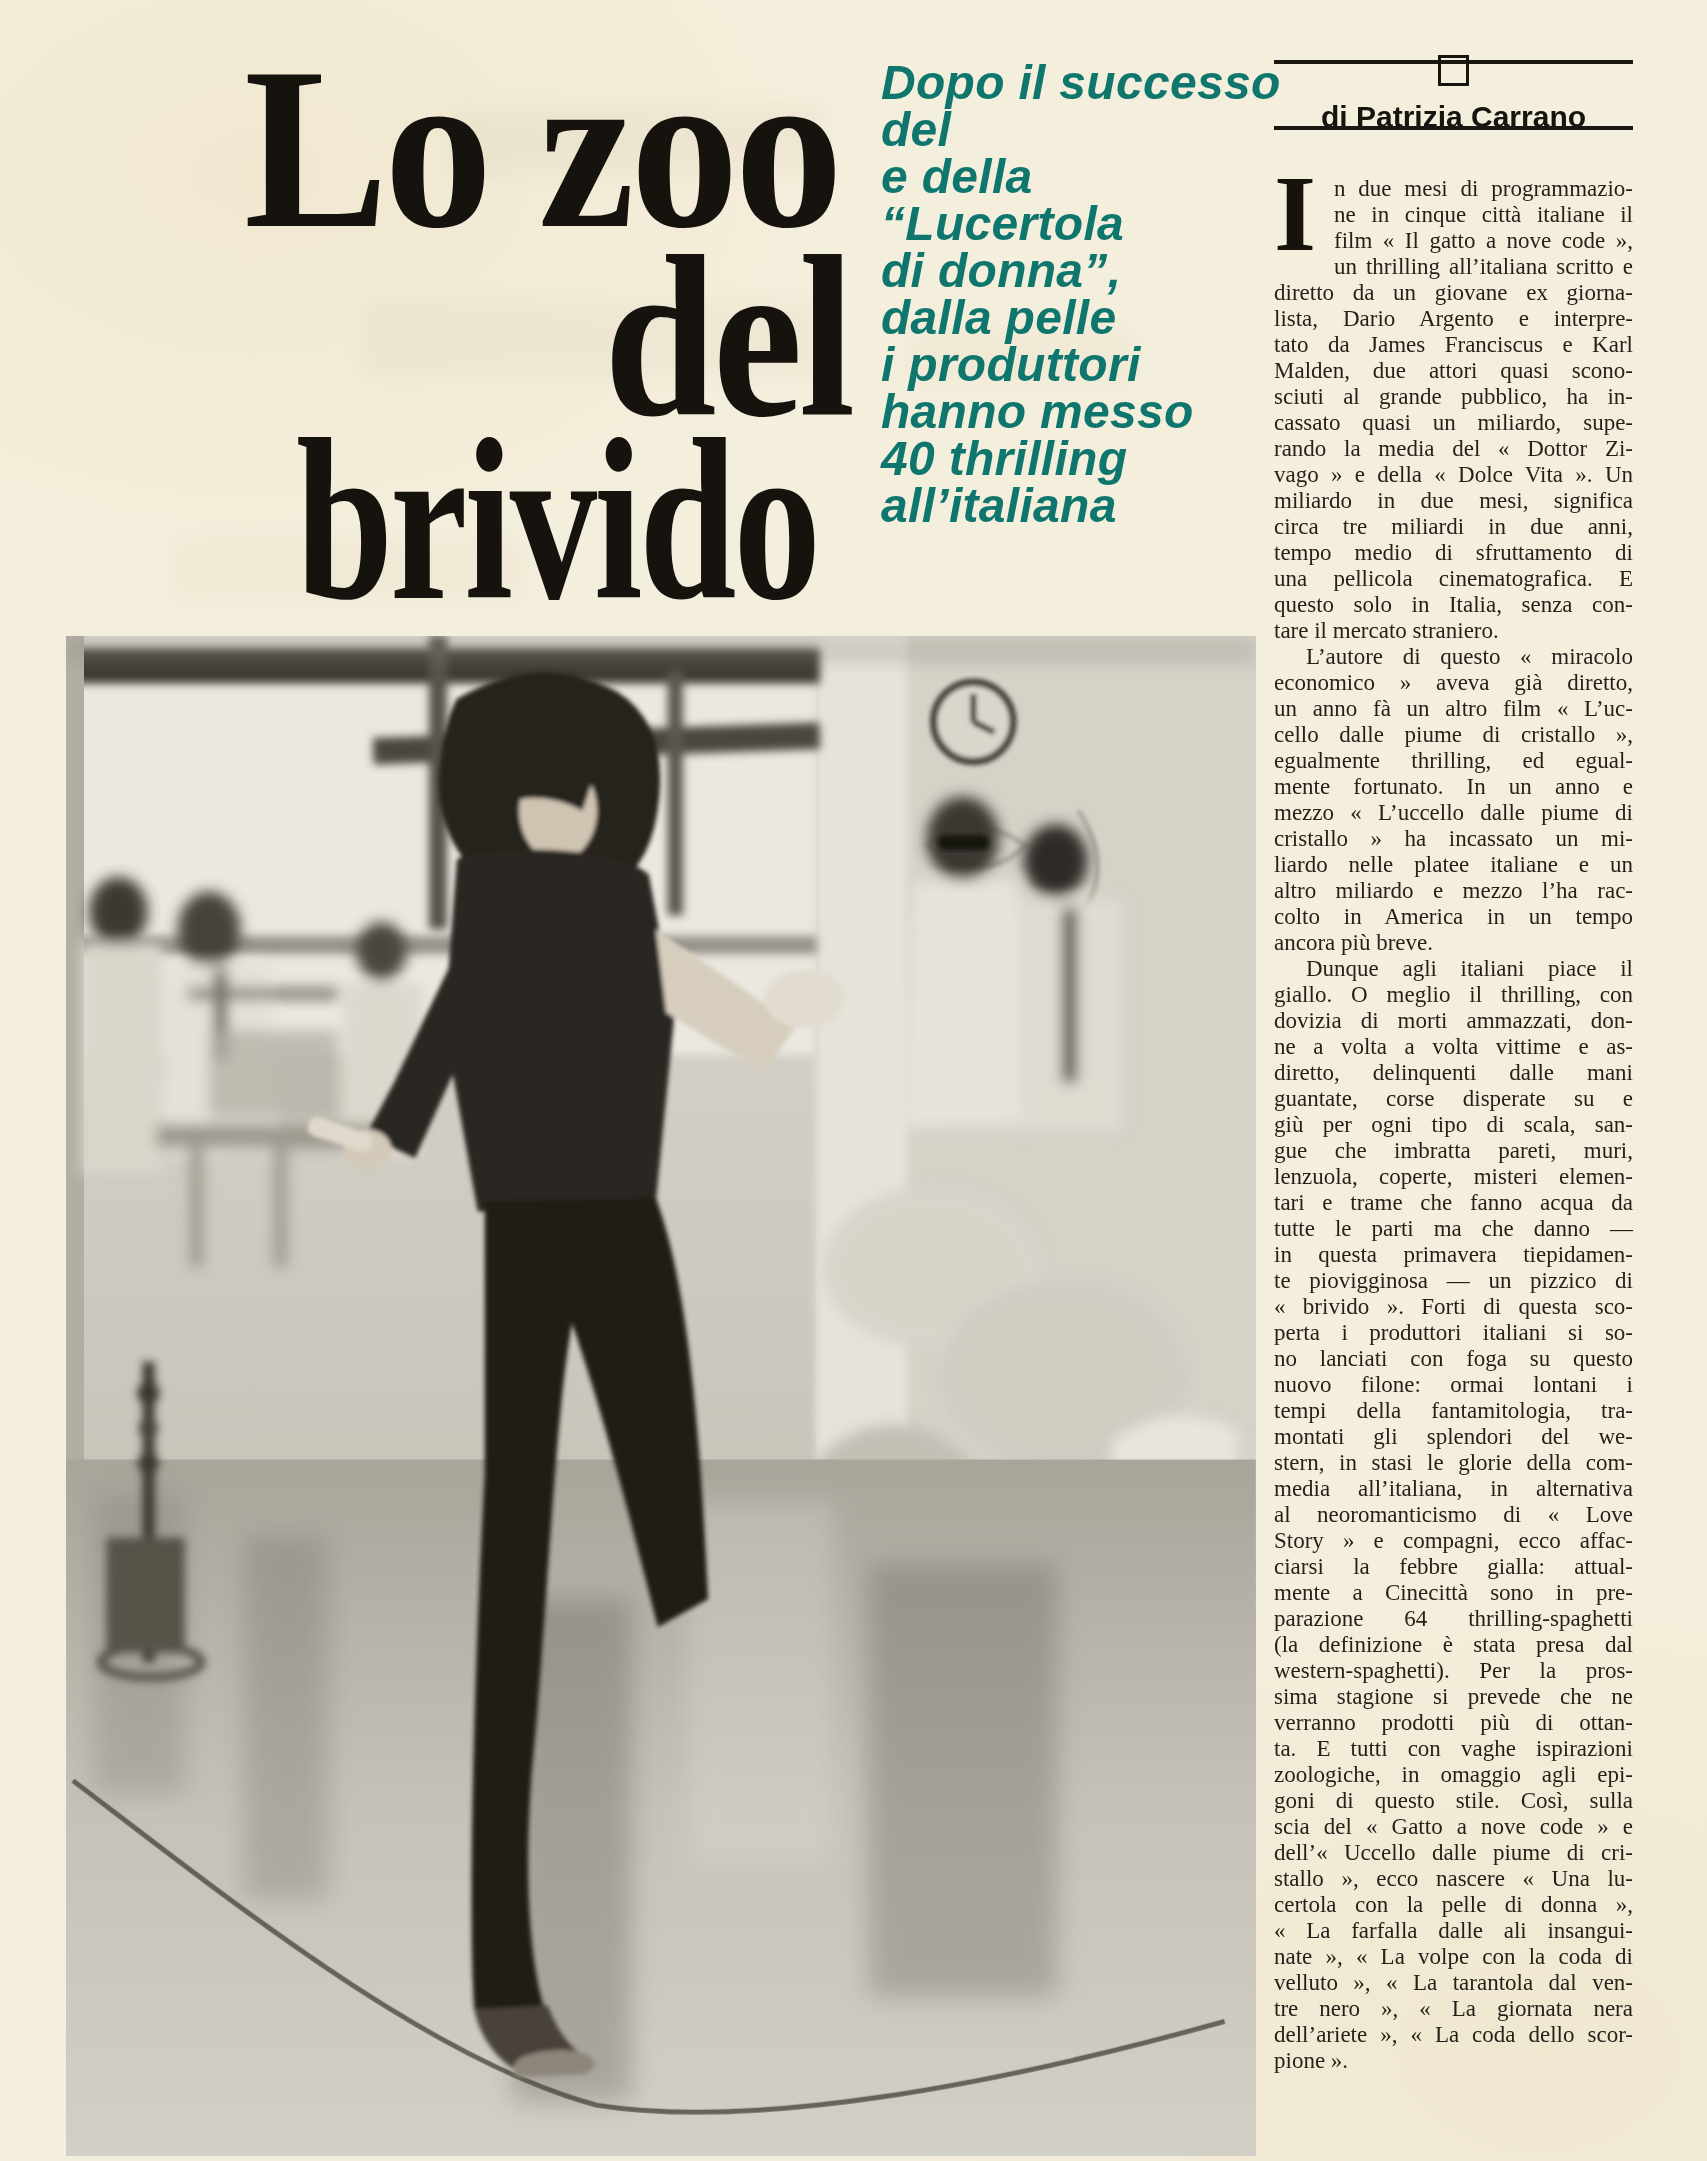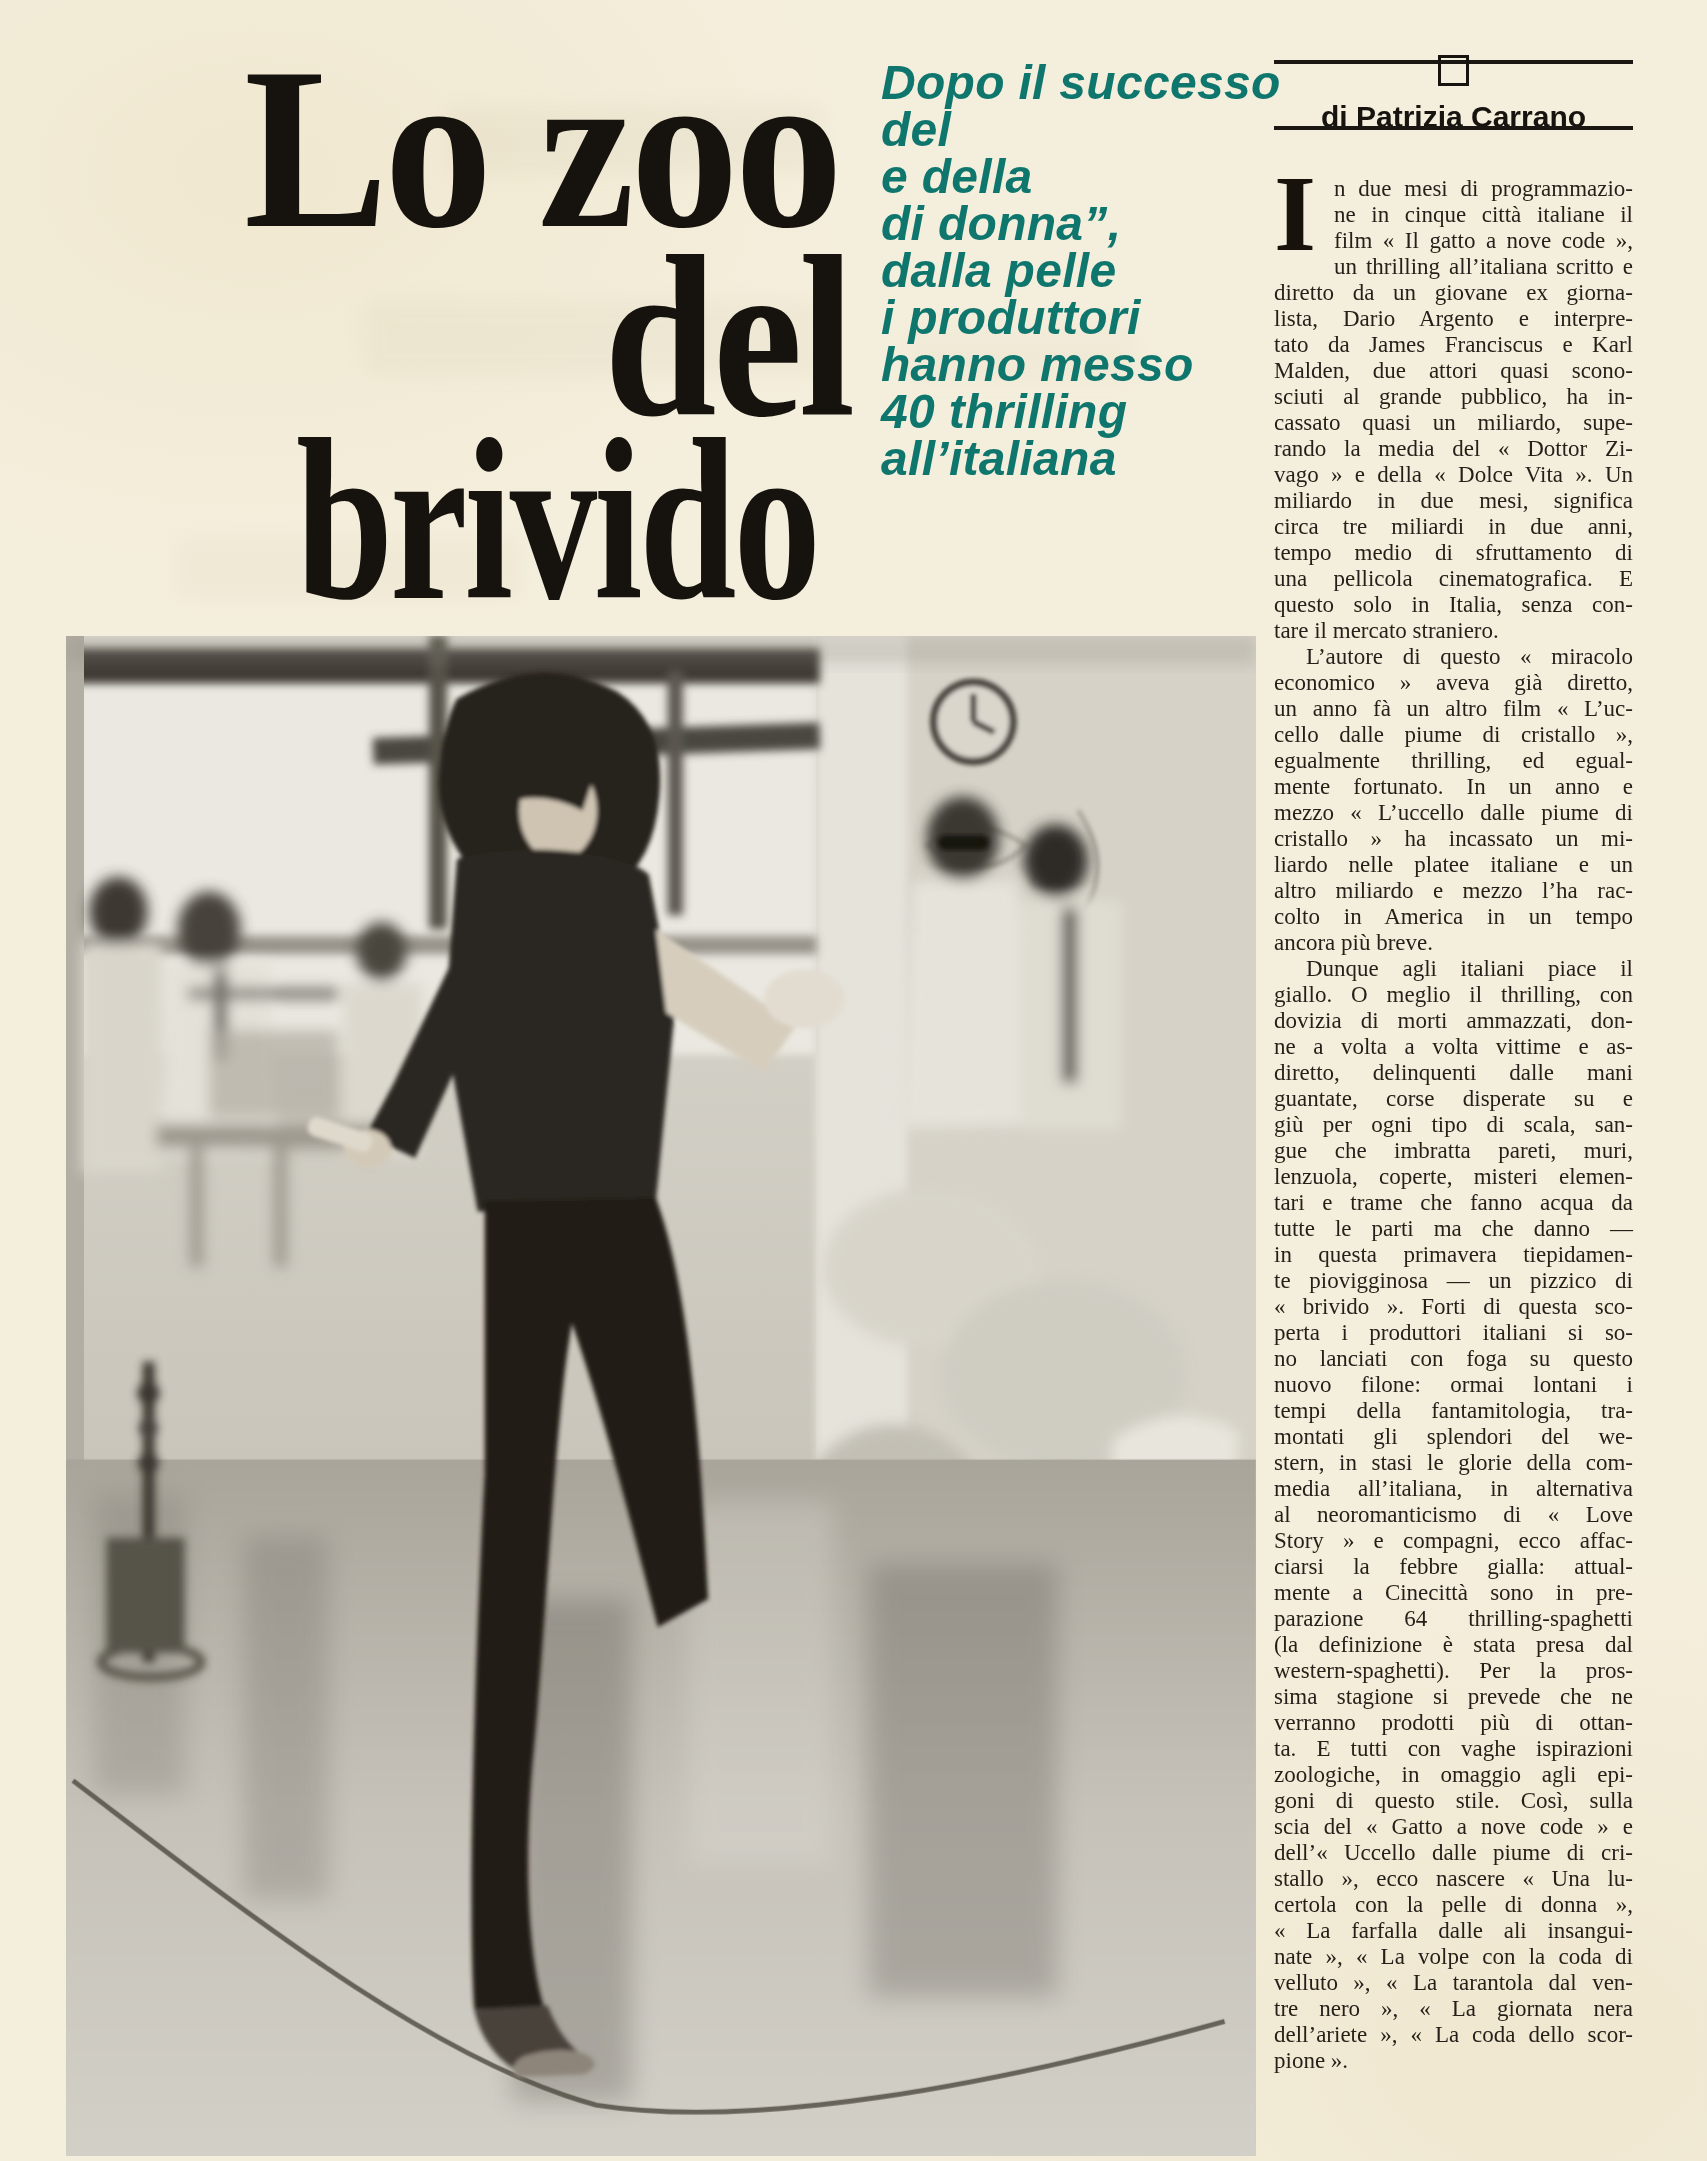--- a/index.html
+++ b/index.html
@@ -74,20 +74,21 @@
 <div class="headline">
     <div class="hline h1">Lo zoo</div>
     <div class="hline h2">del</div>
     <div class="hline h3">brivido</div>
   </div>
 
 <div class="deck">
     <div class="deck-line">Dopo il successo</div>
     <div class="deck-line">del</div>
     <div class="deck-line">e della</div>
+    <div class="deck-line">“Lucertola</div>
     <div class="deck-line">di donna”,</div>
     <div class="deck-line">dalla pelle</div>
     <div class="deck-line">i produttori</div>
     <div class="deck-line">hanno messo</div>
     <div class="deck-line">40 thrilling</div>
     <div class="deck-line">all’italiana</div>
   </div>
 
 <div class="rule rule-top"></div>
 <div class="byline">

